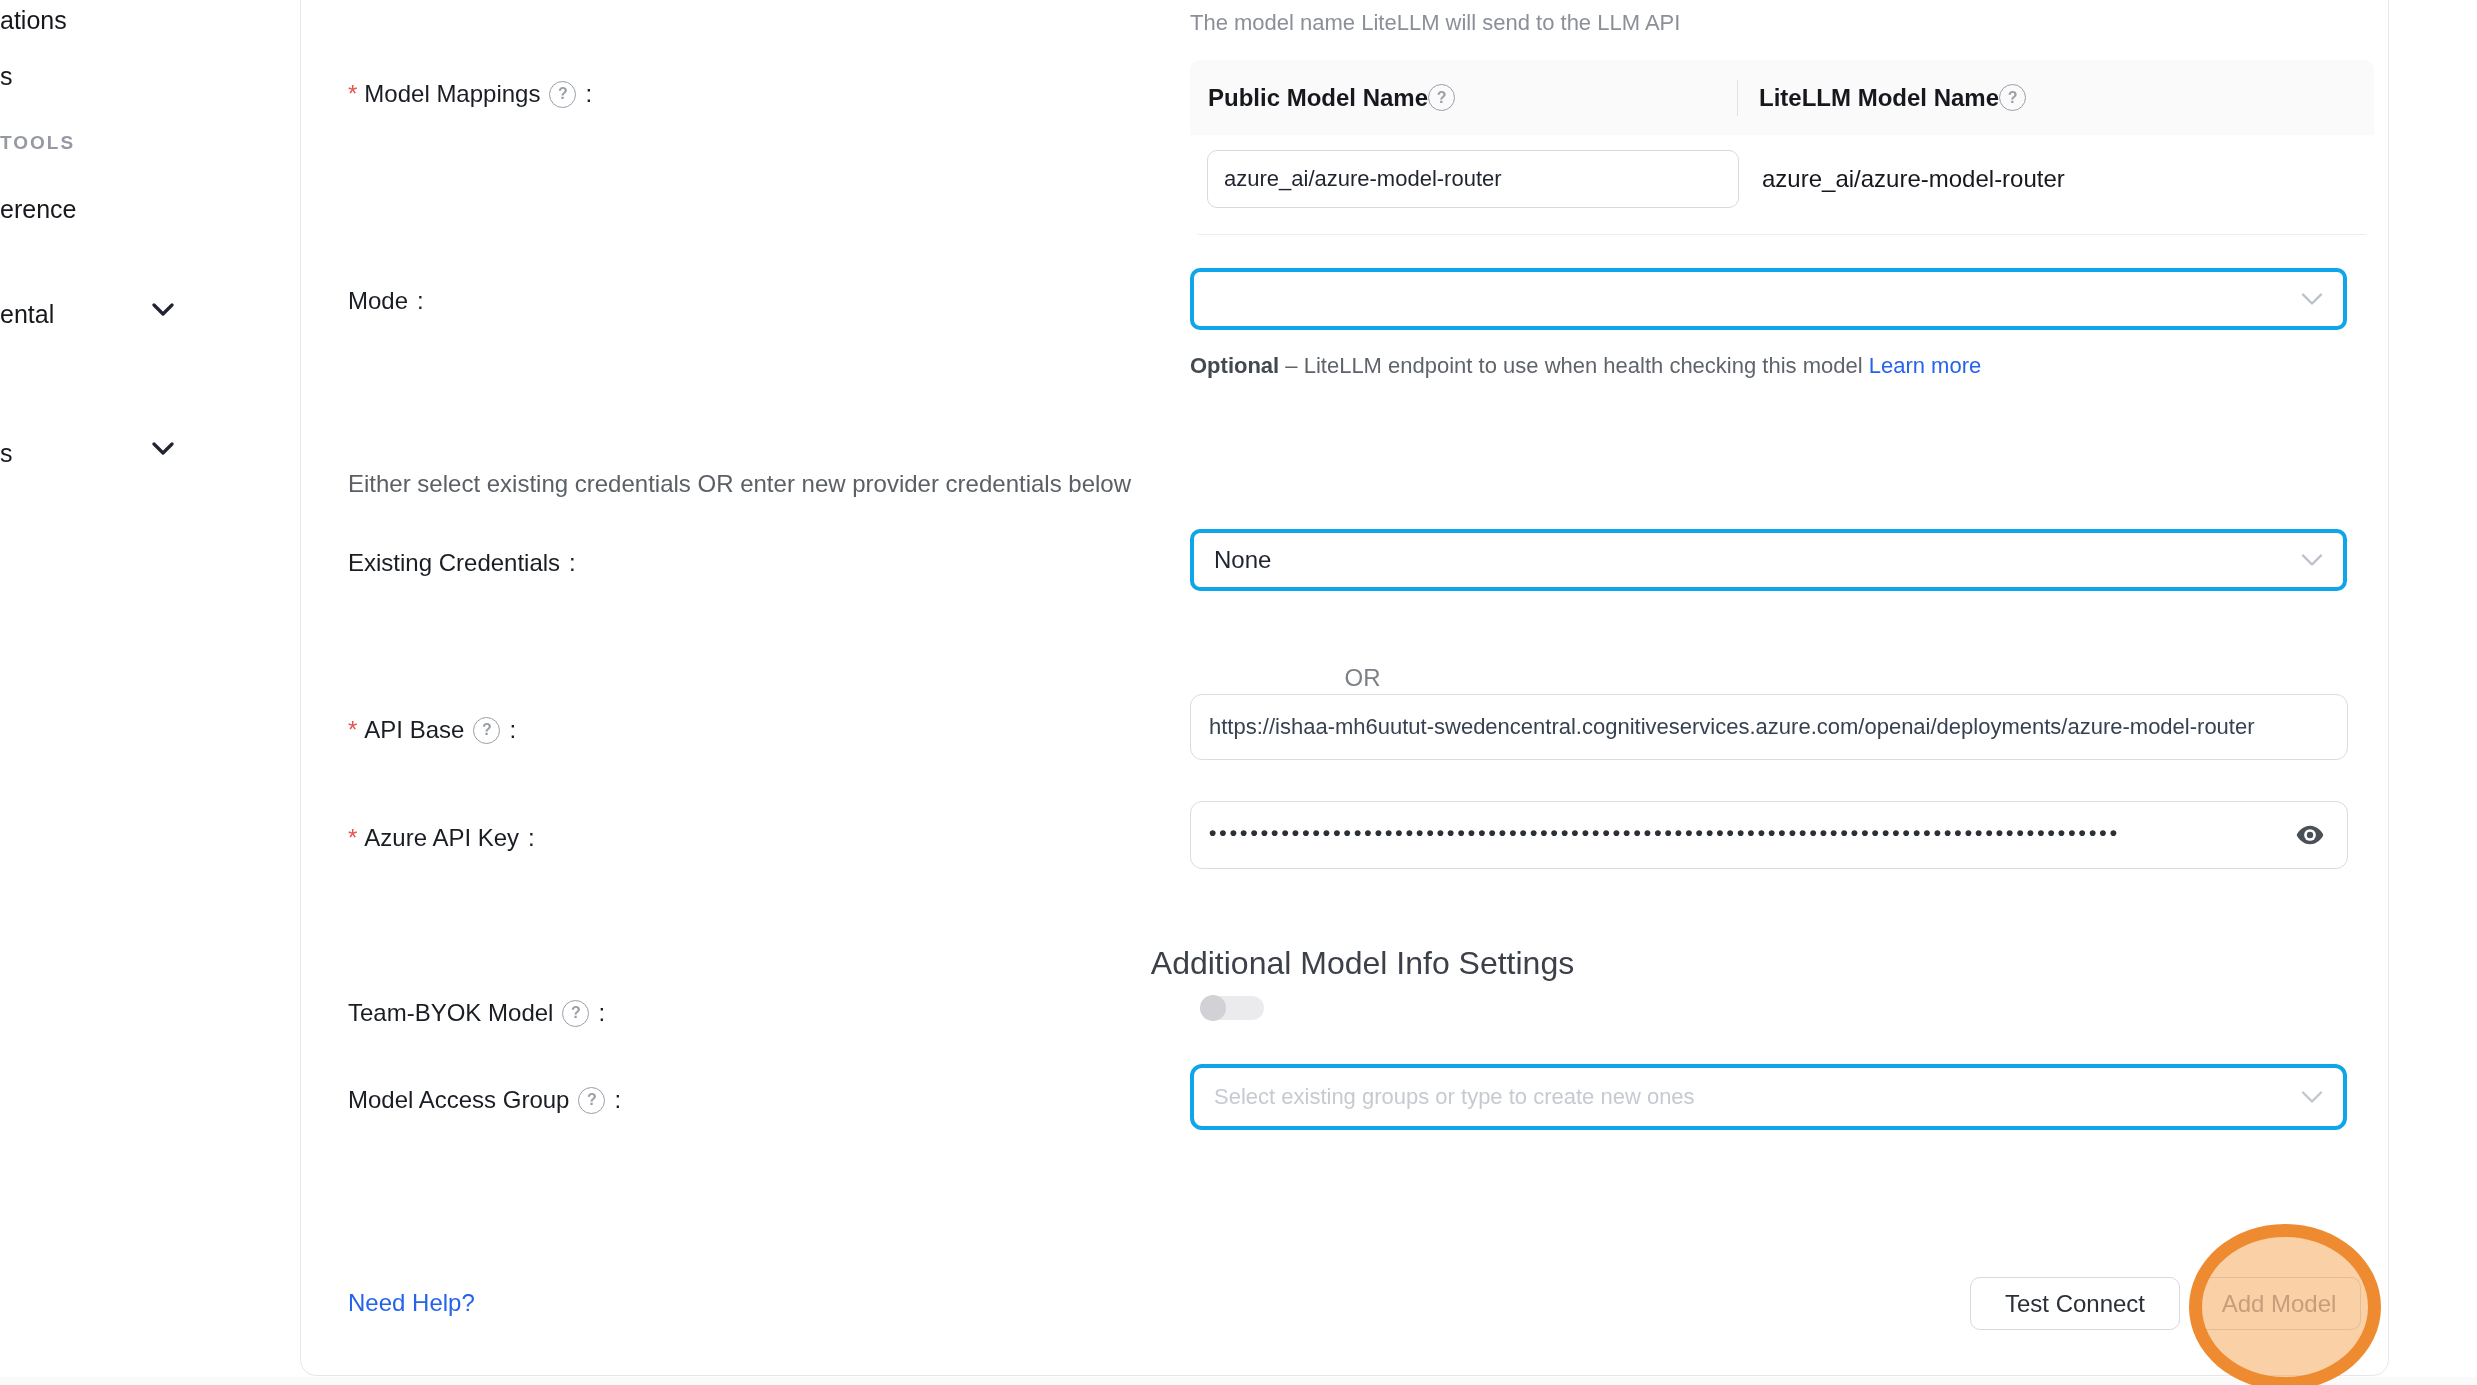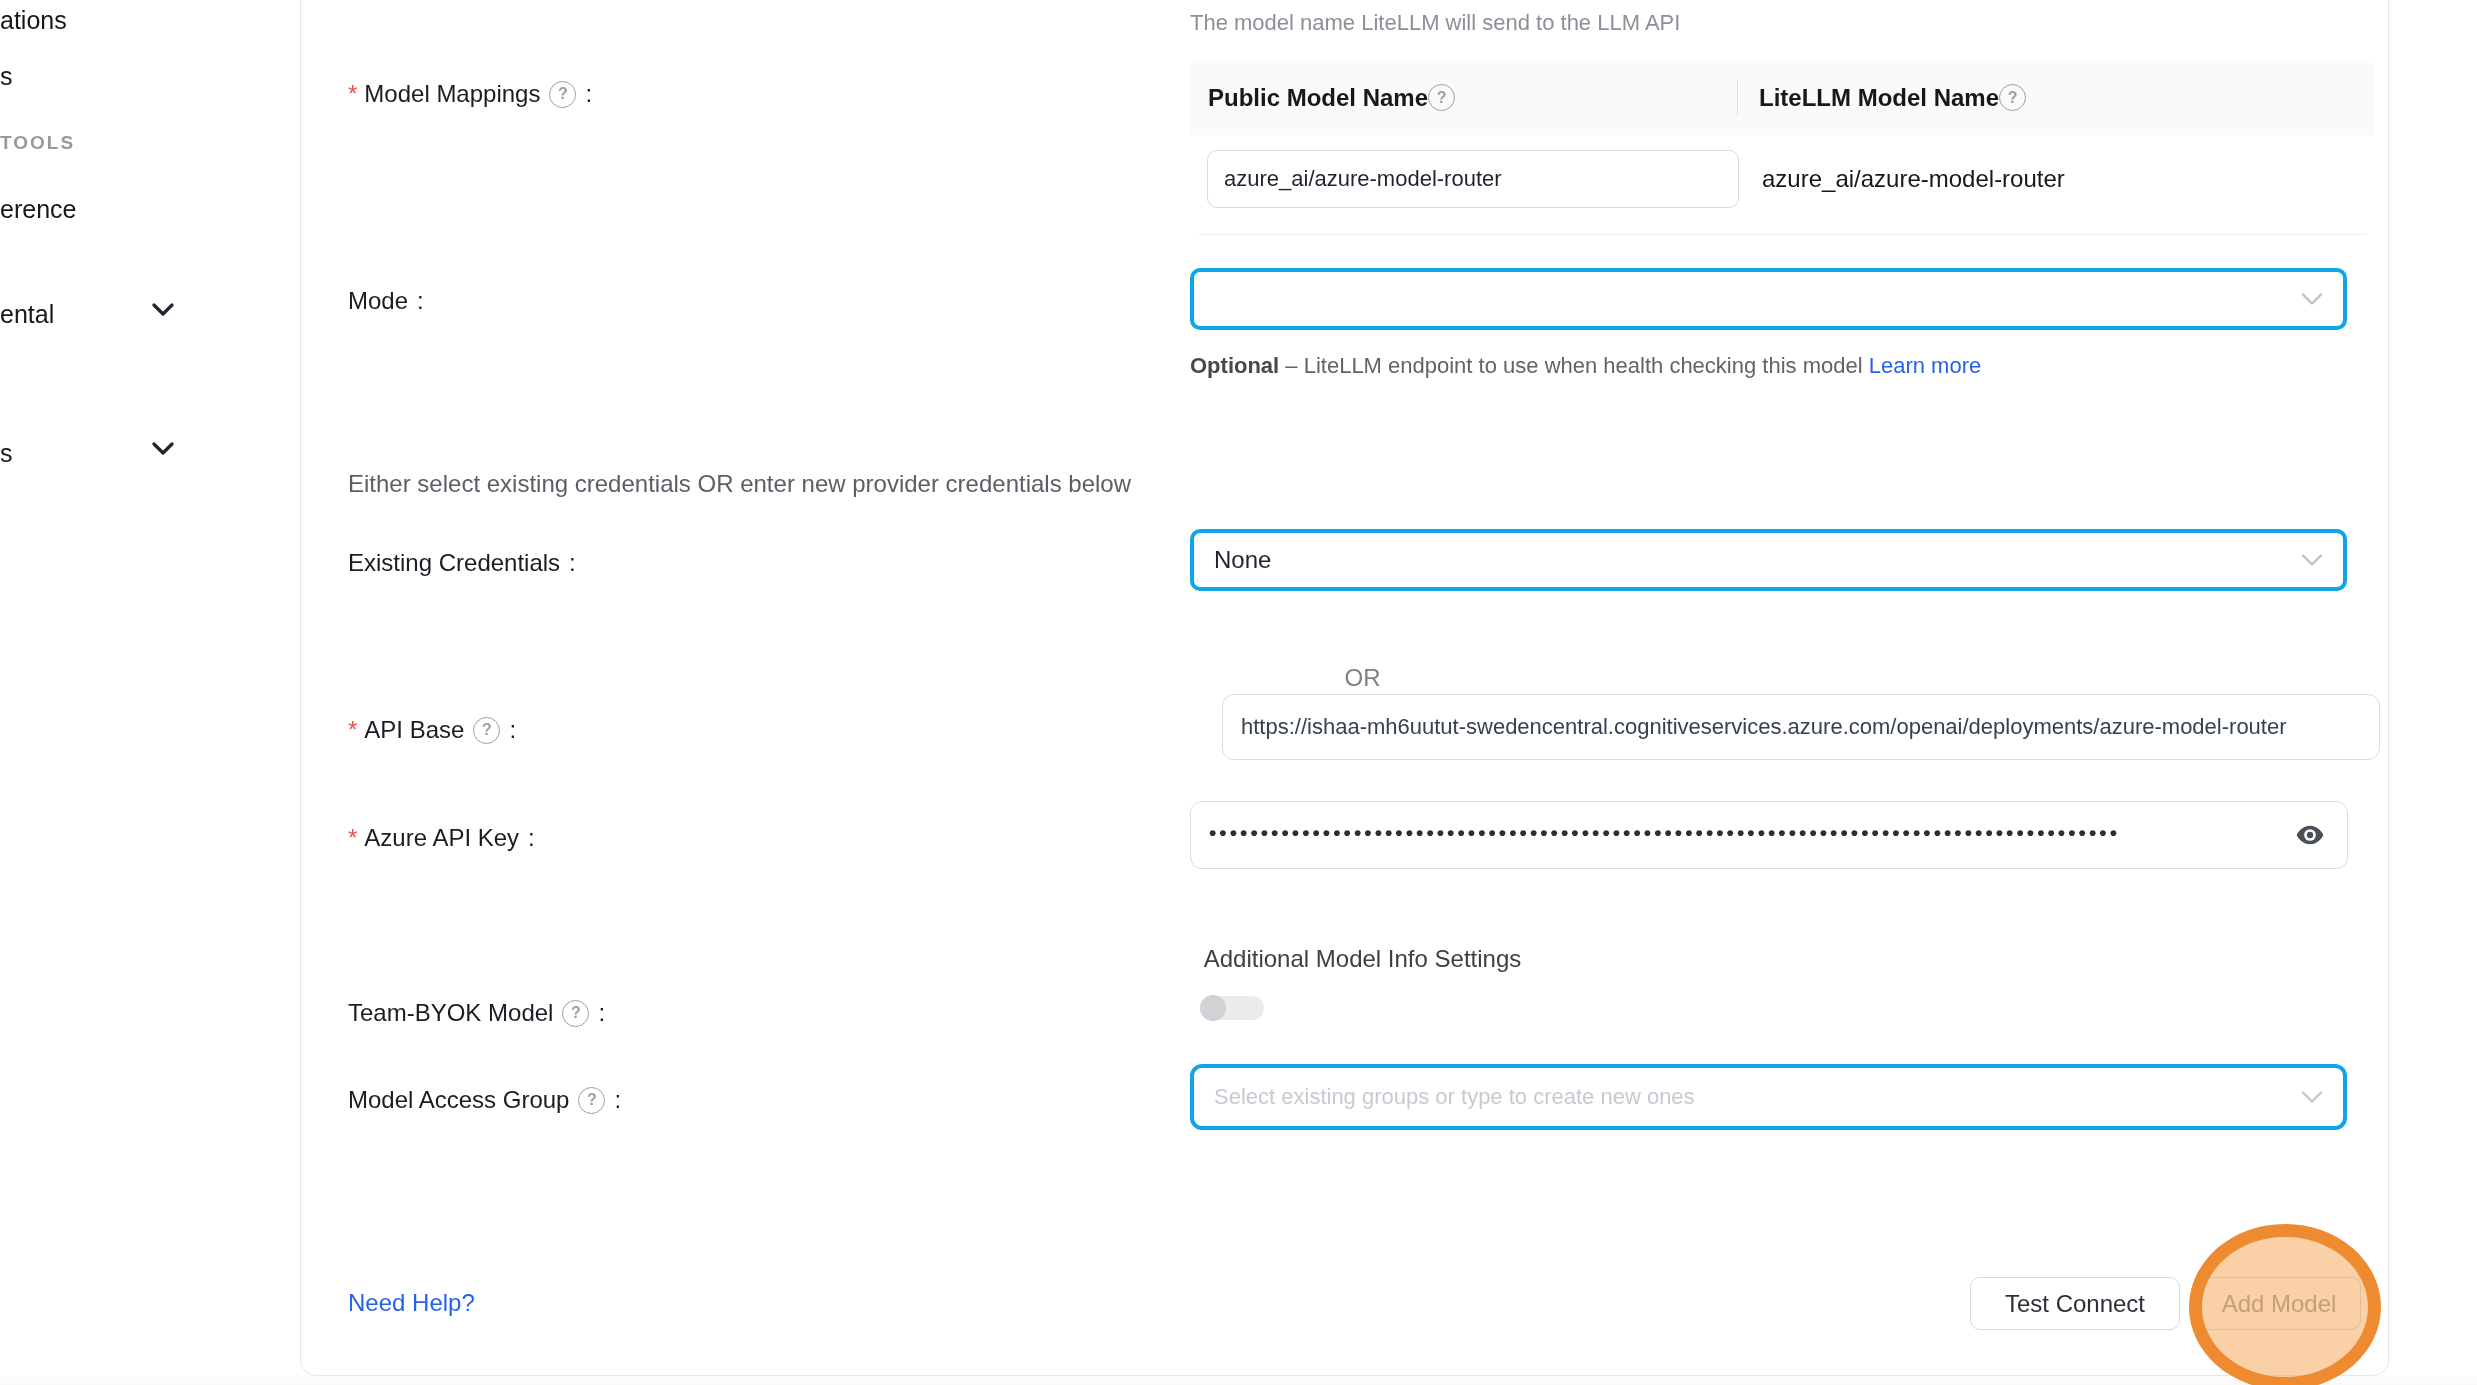--- a/index.html
+++ b/index.html
@@ -54,21 +54,21 @@
 
   
   .opt-help{position:absolute;left:1190px;top:346px;width:820px;font-size:22px;line-height:40px;color:#5f646b;}
   .opt-help b{color:#44484f;}
   a.link{color:#2563eb;text-decoration:none;cursor:pointer;}
 
   
   .divider{position:absolute;left:348px;width:2029px;display:flex;align-items:center;gap:26px;flex-direction:column;}
   .divider .line{flex:1;height:1px;background:#e8e8ec;}
   .or-text{font-size:24px;color:#7c8087;}
-  .info-text{font-size:24px;color:#3c4048;}
+  .info-text{font-size:32px;color:#3c4048;}
 
   
   .dots{letter-spacing:3px;font-size:21px;color:#2b2f36;font-weight:700;overflow:hidden;
     white-space:nowrap;width:1040px;transform:translateY(-2px);}
   .eye-btn{position:absolute;right:20px;top:50%;transform:translateY(-50%);width:34px;height:34px;
     display:flex;align-items:center;justify-content:center;cursor:pointer;background:none;border:none;padding:0;}
 
   
   .toggle{position:absolute;left:1202px;top:996px;width:62px;height:24px;background:#ebebee;
     border-radius:12px;cursor:pointer;}
@@ -176,21 +176,21 @@
     <span class="or-text">OR</span>
     <div class="line"></div>
   </div>
 
   <div class="label-row" style="top:716px;">
     <span class="req">*</span>
     <span>API Base</span>
     <span class="help-icon">?</span>
     <span class="colon">:</span>
   </div>
-  <div class="text-input" style="top:694px;height:66px;margin-left:32px;">
+  <div class="text-input" style="top:694px;height:66px;">
     <span>https://ishaa-mh6uutut-swedencentral.cognitiveservices.azure.com/openai/deployments/azure-model-router</span>
   </div>
 
   <div class="label-row" style="top:824px;">
     <span class="req">*</span>
     <span>Azure API Key</span>
     <span class="colon">:</span>
   </div>
   <div class="text-input" style="top:801px;height:68px;">
     <span class="dots">••••••••••••••••••••••••••••••••••••••••••••••••••••••••••••••••••••••••••••••••••••••••</span>

